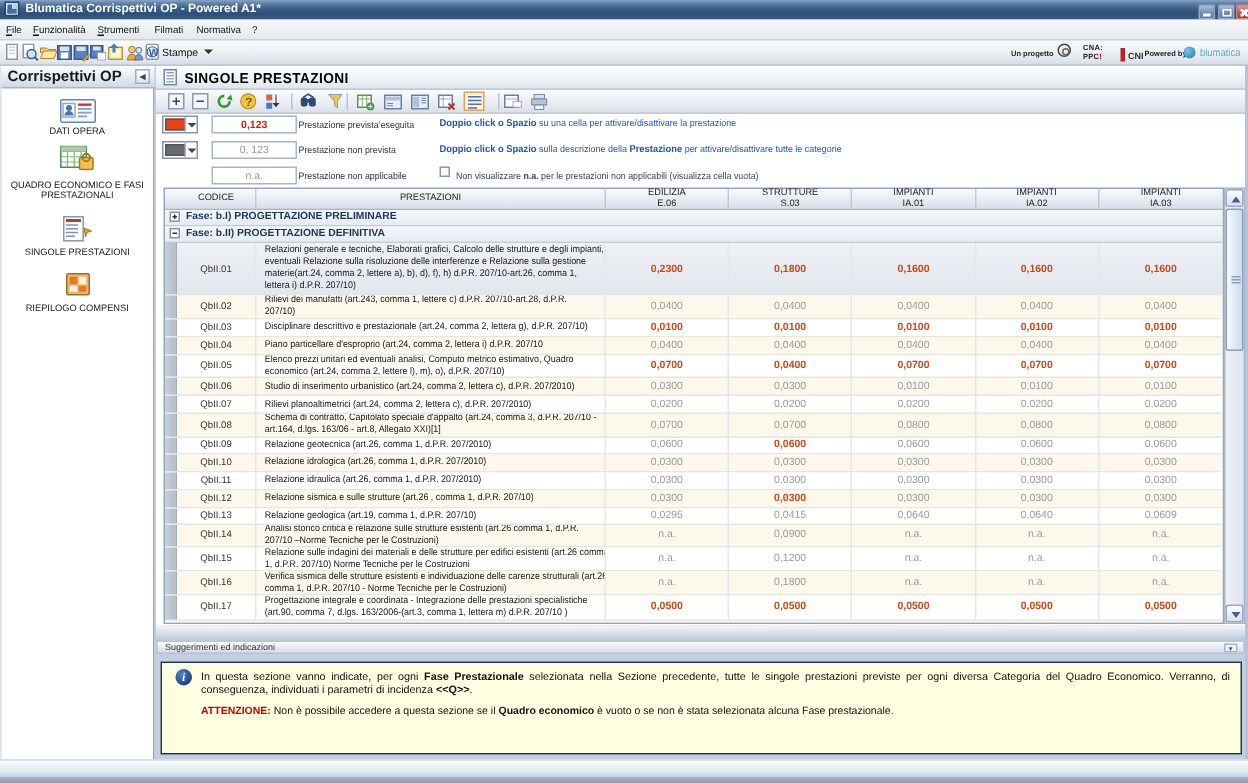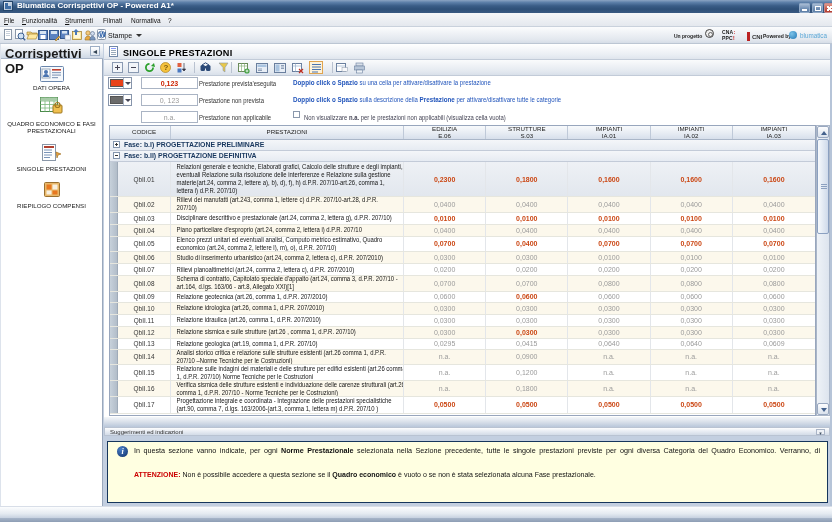--- a/index.html
+++ b/index.html
@@ -45,21 +45,21 @@
 
 
 #frameL{left:0;top:44px;width:1px;height:462px;background:#dde3ec;}
 #frameR{left:830px;top:44px;width:2px;height:464px;background:#b6c4d8;}
 #statusbar{left:0;top:506px;width:832px;height:16px;background:linear-gradient(180deg,#fcfdfe,#e4eaf1 45%,#bfcbdc 80%,#aebdd1);border-top:1px solid #d8dee8;}
 #statusbot{left:0;top:518px;width:832px;height:4px;background:linear-gradient(180deg,#a7b5c9,#8d9db4);}
 
 
 #lpanel{left:1px;top:44px;width:102px;height:462px;background:#fff;border-right:1px solid #9aa8bc;}
 #lphead{position:absolute;left:0;top:0;width:102px;height:15px;background:linear-gradient(180deg,#ffffff,#dde4ed 70%,#cfd9e6);border-bottom:1px solid #a9b6c9;}
-#lphead b{position:absolute;left:4px;top:2px;font-size:13px;color:#1a1a1a;}
+#lphead b{position:absolute;left:4px;top:2px;font-size:10px;color:#1a1a1a;}
 #lppin{position:absolute;right:3px;top:2px;width:10px;height:10px;border:1px solid #9daec5;background:linear-gradient(180deg,#fff,#dfe6ef);font-size:7px;color:#345;text-align:center;line-height:9px;}
 .lpit{position:absolute;left:0;width:101px;text-align:center;}
 .lpit svg{display:inline-block;}
 .lpl{position:absolute;left:0;width:101px;text-align:center;font-size:6.2px;color:#1a1a1a;}
 
 
 #mtitle{left:104px;top:44px;width:726px;height:16px;background:linear-gradient(180deg,#ffffff,#e9edf3 75%,#dfe5ed);border-bottom:1px solid #c2cbd8;}
 #mtitle .mic{position:absolute;left:5px;top:2px;width:9px;height:11px;border:1px solid #7188a8;background:#fff;}
 #mtitle .mic i{position:absolute;left:1px;top:1px;width:5px;height:1px;background:#89f;box-shadow:0 2px 0 #9ab,0 4px 0 #9ab,0 6px 0 #9ab;}
 #mtitle b{position:absolute;left:19px;top:3px;font-size:9.6px;color:#000;letter-spacing:0.3px;transform:scaleX(0.95);transform-origin:0 50%;}
@@ -576,19 +576,20 @@
 
 <div id="band" class="abs"></div>
 <div id="sbar" class="abs">
     <span>Suggerimenti ed indicazioni</span>
     <div class="dd2">▾</div>
   </div>
 
 <div id="sbox" class="abs">
  <div class="info">i</div>
  <div class="txt">
-      <div class="j1">In questa sezione vanno indicate, per ogni <b>Norme Prestazionale</b> selezionata nella Sezione precedente, tutte le singole prestazioni previste per ogni diversa Categoria del Quadro Economico. Verranno, di</div>
+      <div class="j1">In questa sezione vanno indicate, per ogni <b>Fase Prestazionale</b> selezionata nella Sezione precedente, tutte le singole prestazioni previste per ogni diversa Categoria del Quadro Economico. Verranno, di</div>
+      <div>conseguenza, individuati i parametri di incidenza <b>&lt;&lt;Q&gt;&gt;</b>.</div>
     </div>
  <div class="att"><b class="red">ATTENZIONE</b><b class="red">:</b> Non è possibile accedere a questa sezione se il <b>Quadro economico</b> è vuoto o se non è stata selezionata alcuna Fase prestazionale.</div>
 </div>
 
 <div id="statusbar" class="abs"></div>
 <div id="statusbot" class="abs"></div>
 
 </body></html>

